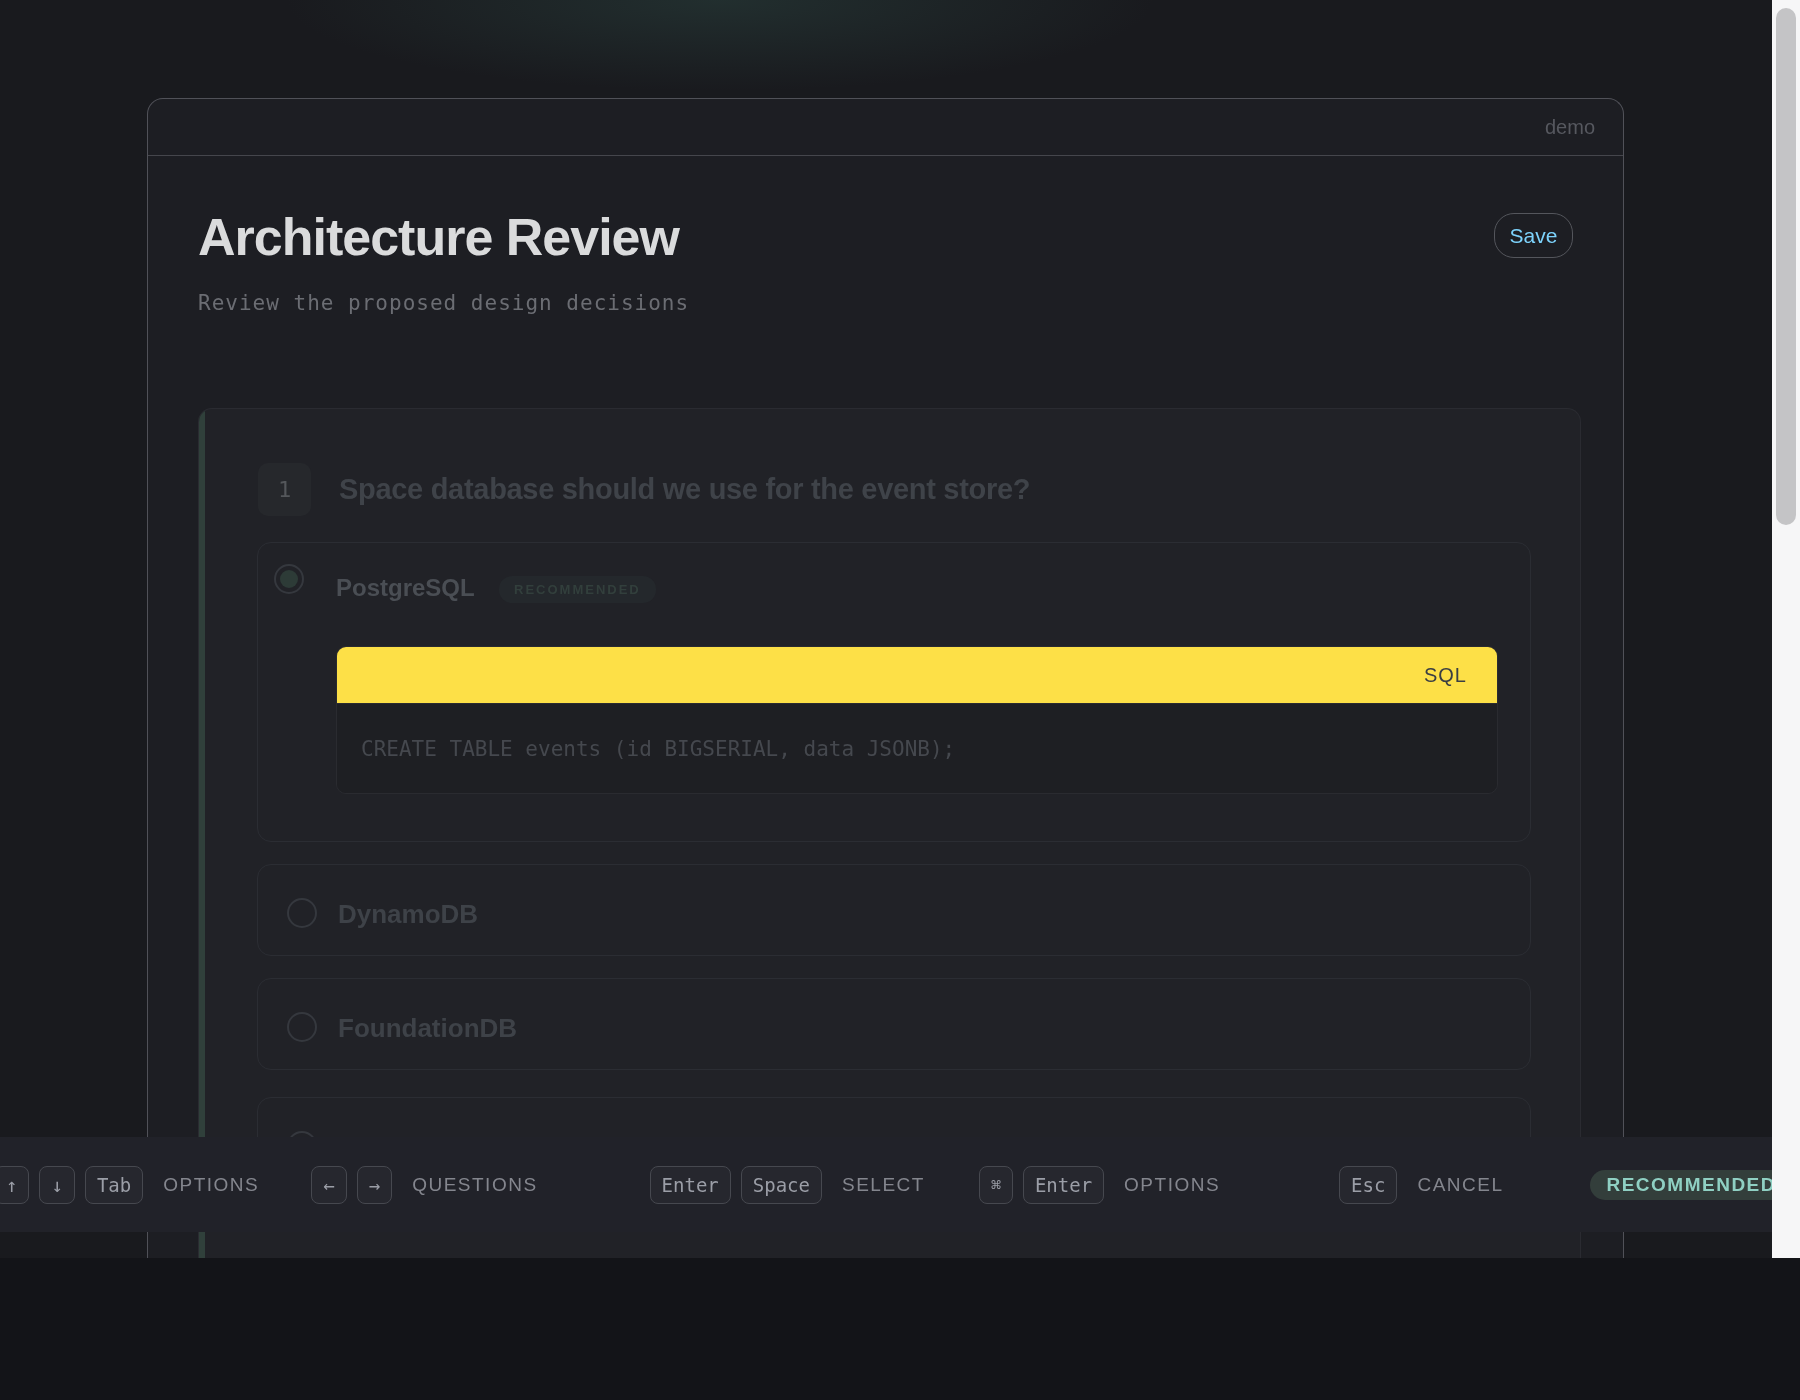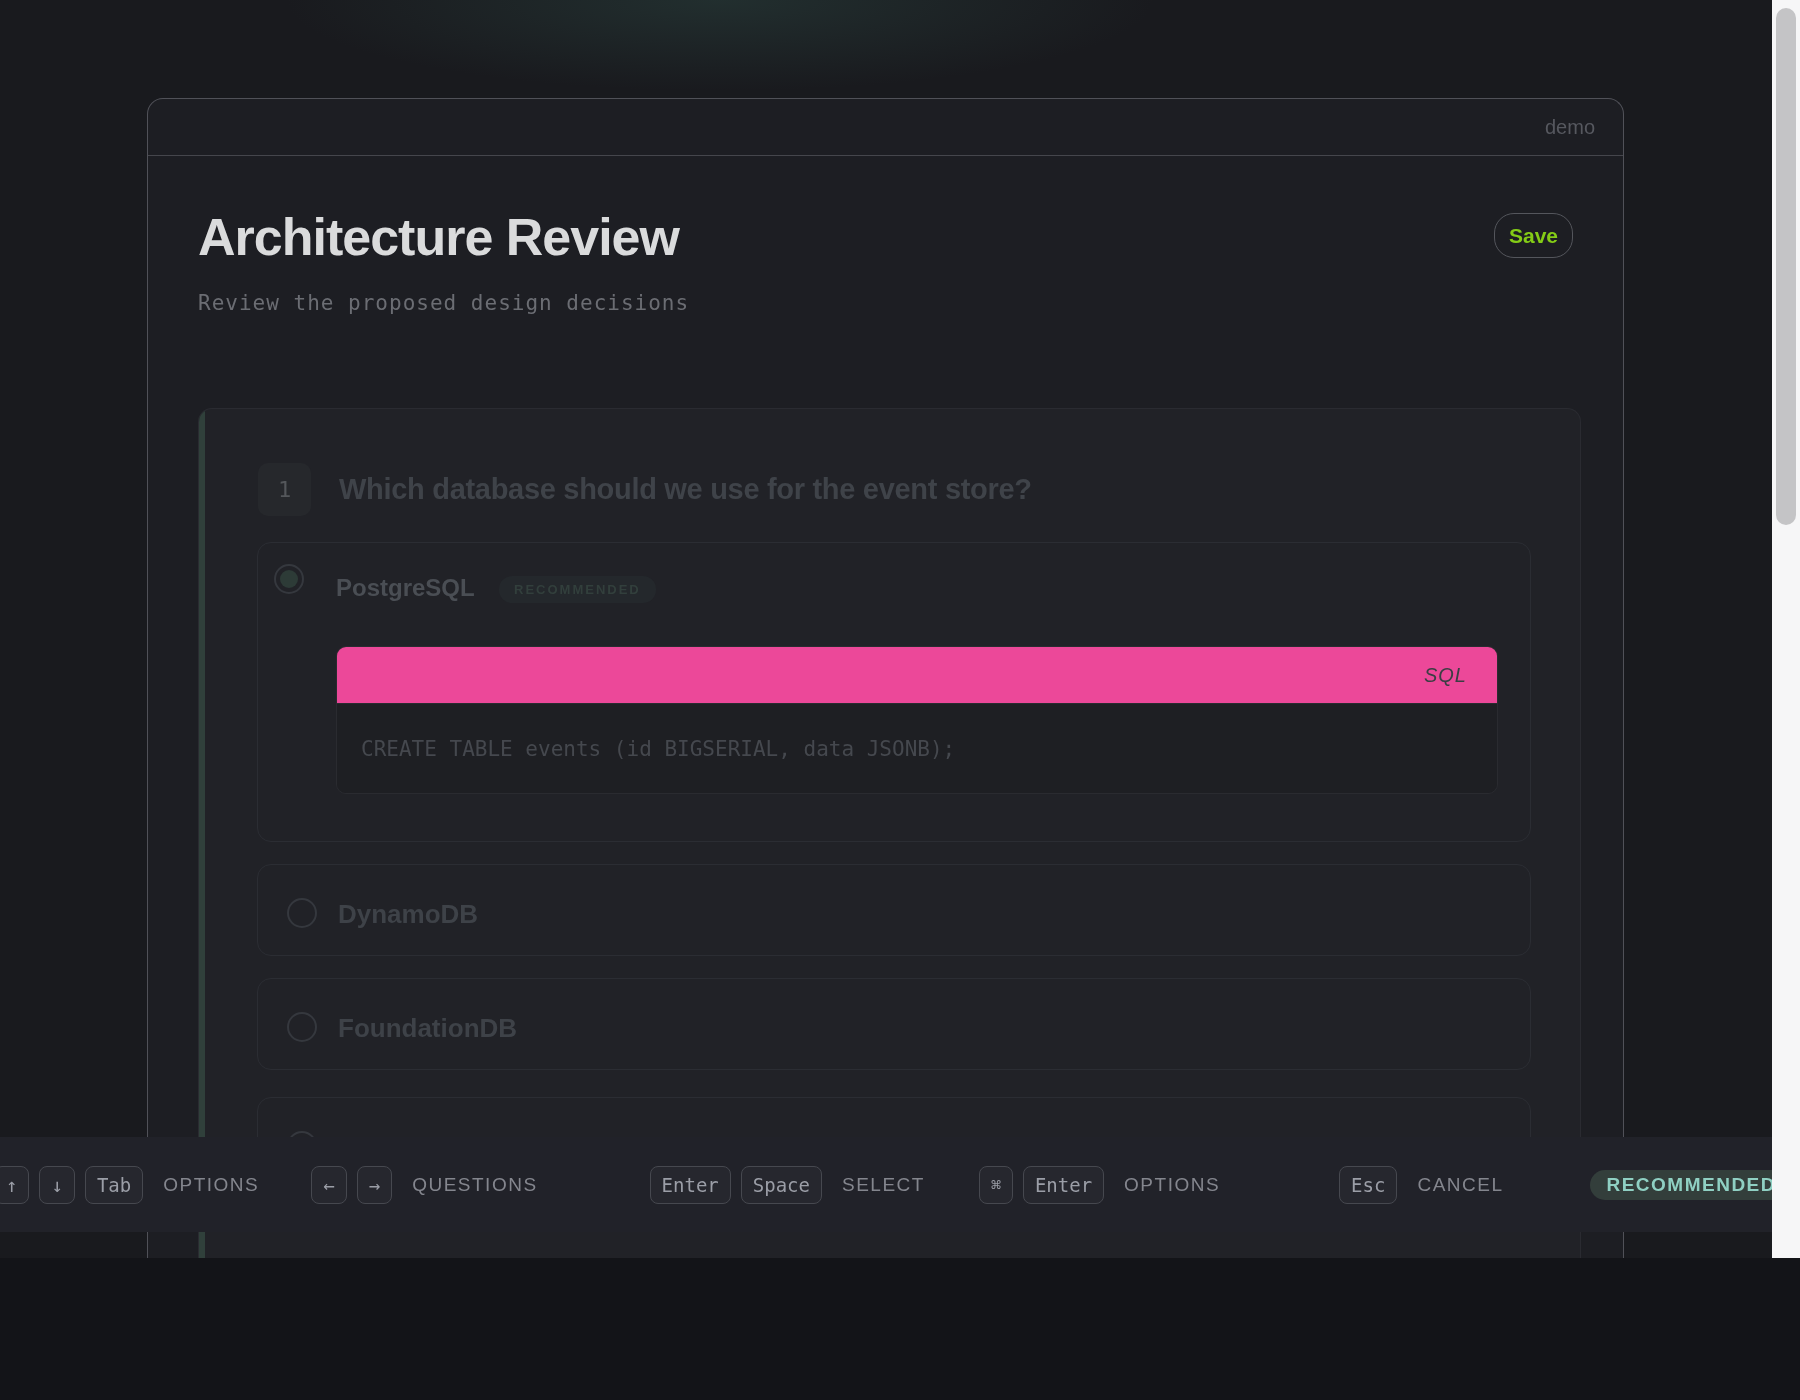--- a/index.html
+++ b/index.html
@@ -20,21 +20,21 @@
     background:#1d1e23;border:1px solid #505158;border-bottom:none;
     border-radius:16px 16px 0 0;overflow:hidden;}
   .titlebar{height:57px;border-bottom:1px solid #45464c;position:relative;}
   .titlebar .demo{position:absolute;right:28px;top:50%;transform:translateY(-50%);
     font-size:20px;color:#56585f;}
 
   h1.page-title{position:absolute;left:50px;top:108px;font-size:52px;font-weight:800;
     letter-spacing:-1px;color:#dadbdc;}
   .save-btn{position:absolute;right:50px;top:114px;width:79px;height:45px;
     background:transparent;border:1.5px solid #54565c;border-radius:20px;
-    color:#84cc16;font-size:21px;font-family:"Liberation Sans",sans-serif;cursor:pointer;font-weight:bold;}
+    color:#7dd3fc;font-size:21px;font-family:"Liberation Sans",sans-serif;cursor:pointer;}
   .subtitle{position:absolute;left:50px;top:192px;font-family:"DejaVu Sans Mono",monospace;
     font-size:21px;letter-spacing:1px;color:#6b6d73;}
 
   
   .qcard{position:absolute;left:50px;top:309px;width:1383px;height:851px;
     background:#212227;border:1px solid #2a2b31;border-bottom:none;
     border-radius:14px 14px 0 0;overflow:hidden;}
   .qcard::before{content:"";position:absolute;left:0;top:0;bottom:0;width:6px;
     background:var(--card-accent);}
   .qnum{position:absolute;left:59px;top:54px;width:53px;height:53px;border-radius:10px;
@@ -59,22 +59,22 @@
   .opt-label{position:absolute;font-weight:600;}
   .opt-0 .opt-label{left:78px;top:31px;font-size:24px;color:#4a4e54;}
   .opt-1 .opt-label,.opt-2 .opt-label{left:80px;top:34px;font-size:26px;color:#3e4248;}
 
   .opt-badge{position:absolute;left:241px;top:33px;height:27px;border-radius:13px;
     background:#24282c;color:#323f3c;font-size:13px;font-weight:700;letter-spacing:2px;
     padding:0 15px;display:flex;align-items:center;}
 
   .code{position:absolute;left:78px;top:103px;width:1162px;height:148px;
     border:1px solid #2a2b30;border-radius:10px;overflow:hidden;}
-  .code-head{height:57px;background:#ec4899;border-bottom:1px solid #2a2b30;
-    display:flex;align-items:center;justify-content:flex-end;padding-right:30px;font-style:italic;}
+  .code-head{height:57px;background:#fde047;border-bottom:1px solid #2a2b30;
+    display:flex;align-items:center;justify-content:flex-end;padding-right:30px;}
   .code-lang{font-size:20px;letter-spacing:1px;color:#3a3e43;}
   .code-body{height:90px;background:#1e1f23;display:flex;align-items:center;padding-left:24px;}
   .code-body code{font-family:"DejaVu Sans Mono",monospace;font-size:21px;color:#45484e;}
 
   
   .hotbar{position:absolute;left:0;top:1137px;width:1772px;height:95px;background:#212229;
     display:flex;align-items:center;overflow:hidden;}
   .group{display:flex;align-items:center;}
   .g0{margin-left:-6px;margin-right:52px;}
   .g1{margin-right:112px;}
@@ -107,21 +107,21 @@
       <div class="titlebar">
         <span class="demo">demo</span>
       </div>
 
       <h1 class="page-title">Architecture Review</h1>
       <button class="save-btn">Save</button>
       <div class="subtitle">Review the proposed design decisions</div>
 
       <section class="qcard">
         <div class="qnum">1</div>
-        <h2 class="qtitle">Which database should we use for the event store?</h2>
+        <h2 class="qtitle">Space database should we use for the event store?</h2>
 
         <div class="opt opt-0">
           <span class="radio checked">
               <span class="dot"></span>
             </span>
           <span class="opt-label">PostgreSQL</span>
           <span class="opt-badge">RECOMMENDED</span>
           <div class="code">
             <div class="code-head">
               <span class="code-lang">SQL</span>

